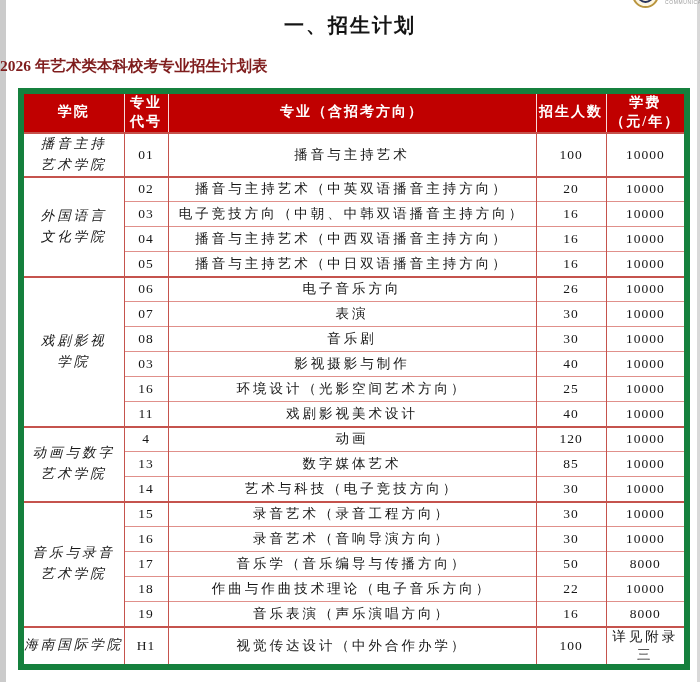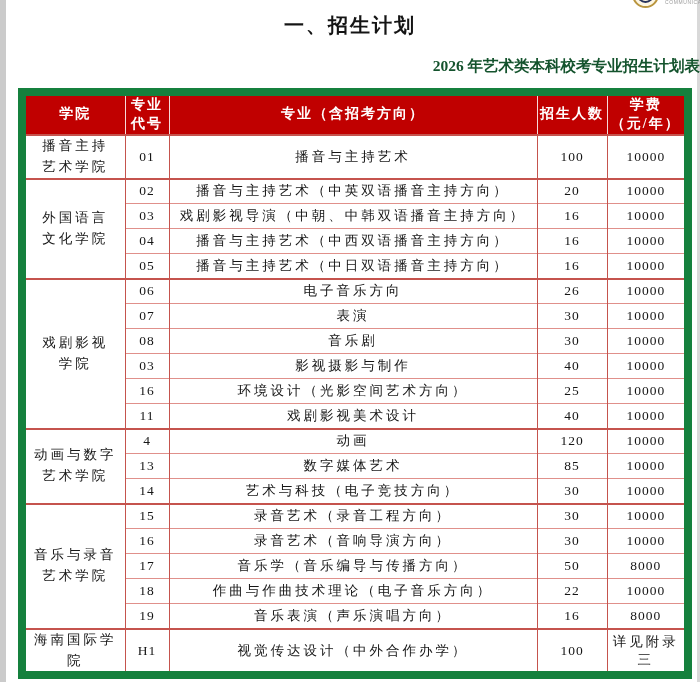--- a/index.html
+++ b/index.html
@@ -35,30 +35,30 @@
   }
 
   .doc-title {
     position: absolute; top: 12px; left: 0; width: 100%;
     text-align: center;
     font-family: "DejaVu Sans", "Liberation Sans", sans-serif;
     font-weight: bold; font-size: 20px; color: #141414; letter-spacing: 2px;
   }
   .doc-subtitle {
     position: absolute; top: 56px; left: 0; width: 100%;
-    text-align: right;
-    font-weight: bold; font-size: 15.5px; color: #14532d;
+    text-align: left;
+    font-weight: bold; font-size: 15.5px; color: #7f1d1d;
   }
 
   .plan-table {
     position: absolute; left: 18px; top: 88px;
     width: 666px;
     border-collapse: collapse;
     table-layout: fixed;
-    border: 8px solid #15803d;
+    border: 6px solid #15803d;
   }
   .plan-table th {
     background: #c00000;
     color: #ffffff;
     font-weight: bold;
     font-size: 14px;
     letter-spacing: 2px;
     height: 40px;
     line-height: 1.35;
     text-align: center;
@@ -72,21 +72,21 @@
     border-top: 1px solid #e0908b;
     text-align: center;
     vertical-align: middle;
     font-size: 13.5px;
     height: 25px;
     letter-spacing: 3px;
     color: #161616;
   }
   .plan-table tr.group-start td { border-top: 2px solid #c5534d; }
   .plan-table td.num-cell { letter-spacing: 1px; }
-  .plan-table td.college-cell { letter-spacing: 3px; line-height: 1.55; }
+  .plan-table td.college-cell { letter-spacing: 3px; line-height: 1.55; font-style: italic; }
   .plan-table tr.row-tall td { height: 41px; }
 
   .col-college { width: 103px; }
   .col-code    { width: 44px; }
   .col-major   { width: 368px; }
   .col-count   { width: 70px; }
   .col-fee     { width: 81px; }
 </style>
 </head>
 <body>
@@ -129,21 +129,21 @@
       </tr>
       <tr class="group-start">
         <td class="college-cell" rowspan="4">外国语言<br>文化学院</td>
         <td class="code-cell num-cell">02</td>
         <td class="major-cell">播音与主持艺术（中英双语播音主持方向）</td>
         <td class="count-cell num-cell">20</td>
         <td class="fee-cell num-cell">10000</td>
       </tr>
       <tr>
         <td class="code-cell num-cell">03</td>
-        <td class="major-cell">戏剧影视导演（中朝、中韩双语播音主持方向）</td>
+        <td class="major-cell">电子竞技方向（中朝、中韩双语播音主持方向）</td>
         <td class="count-cell num-cell">16</td>
         <td class="fee-cell num-cell">10000</td>
       </tr>
       <tr>
         <td class="code-cell num-cell">04</td>
         <td class="major-cell">播音与主持艺术（中西双语播音主持方向）</td>
         <td class="count-cell num-cell">16</td>
         <td class="fee-cell num-cell">10000</td>
       </tr>
       <tr>

